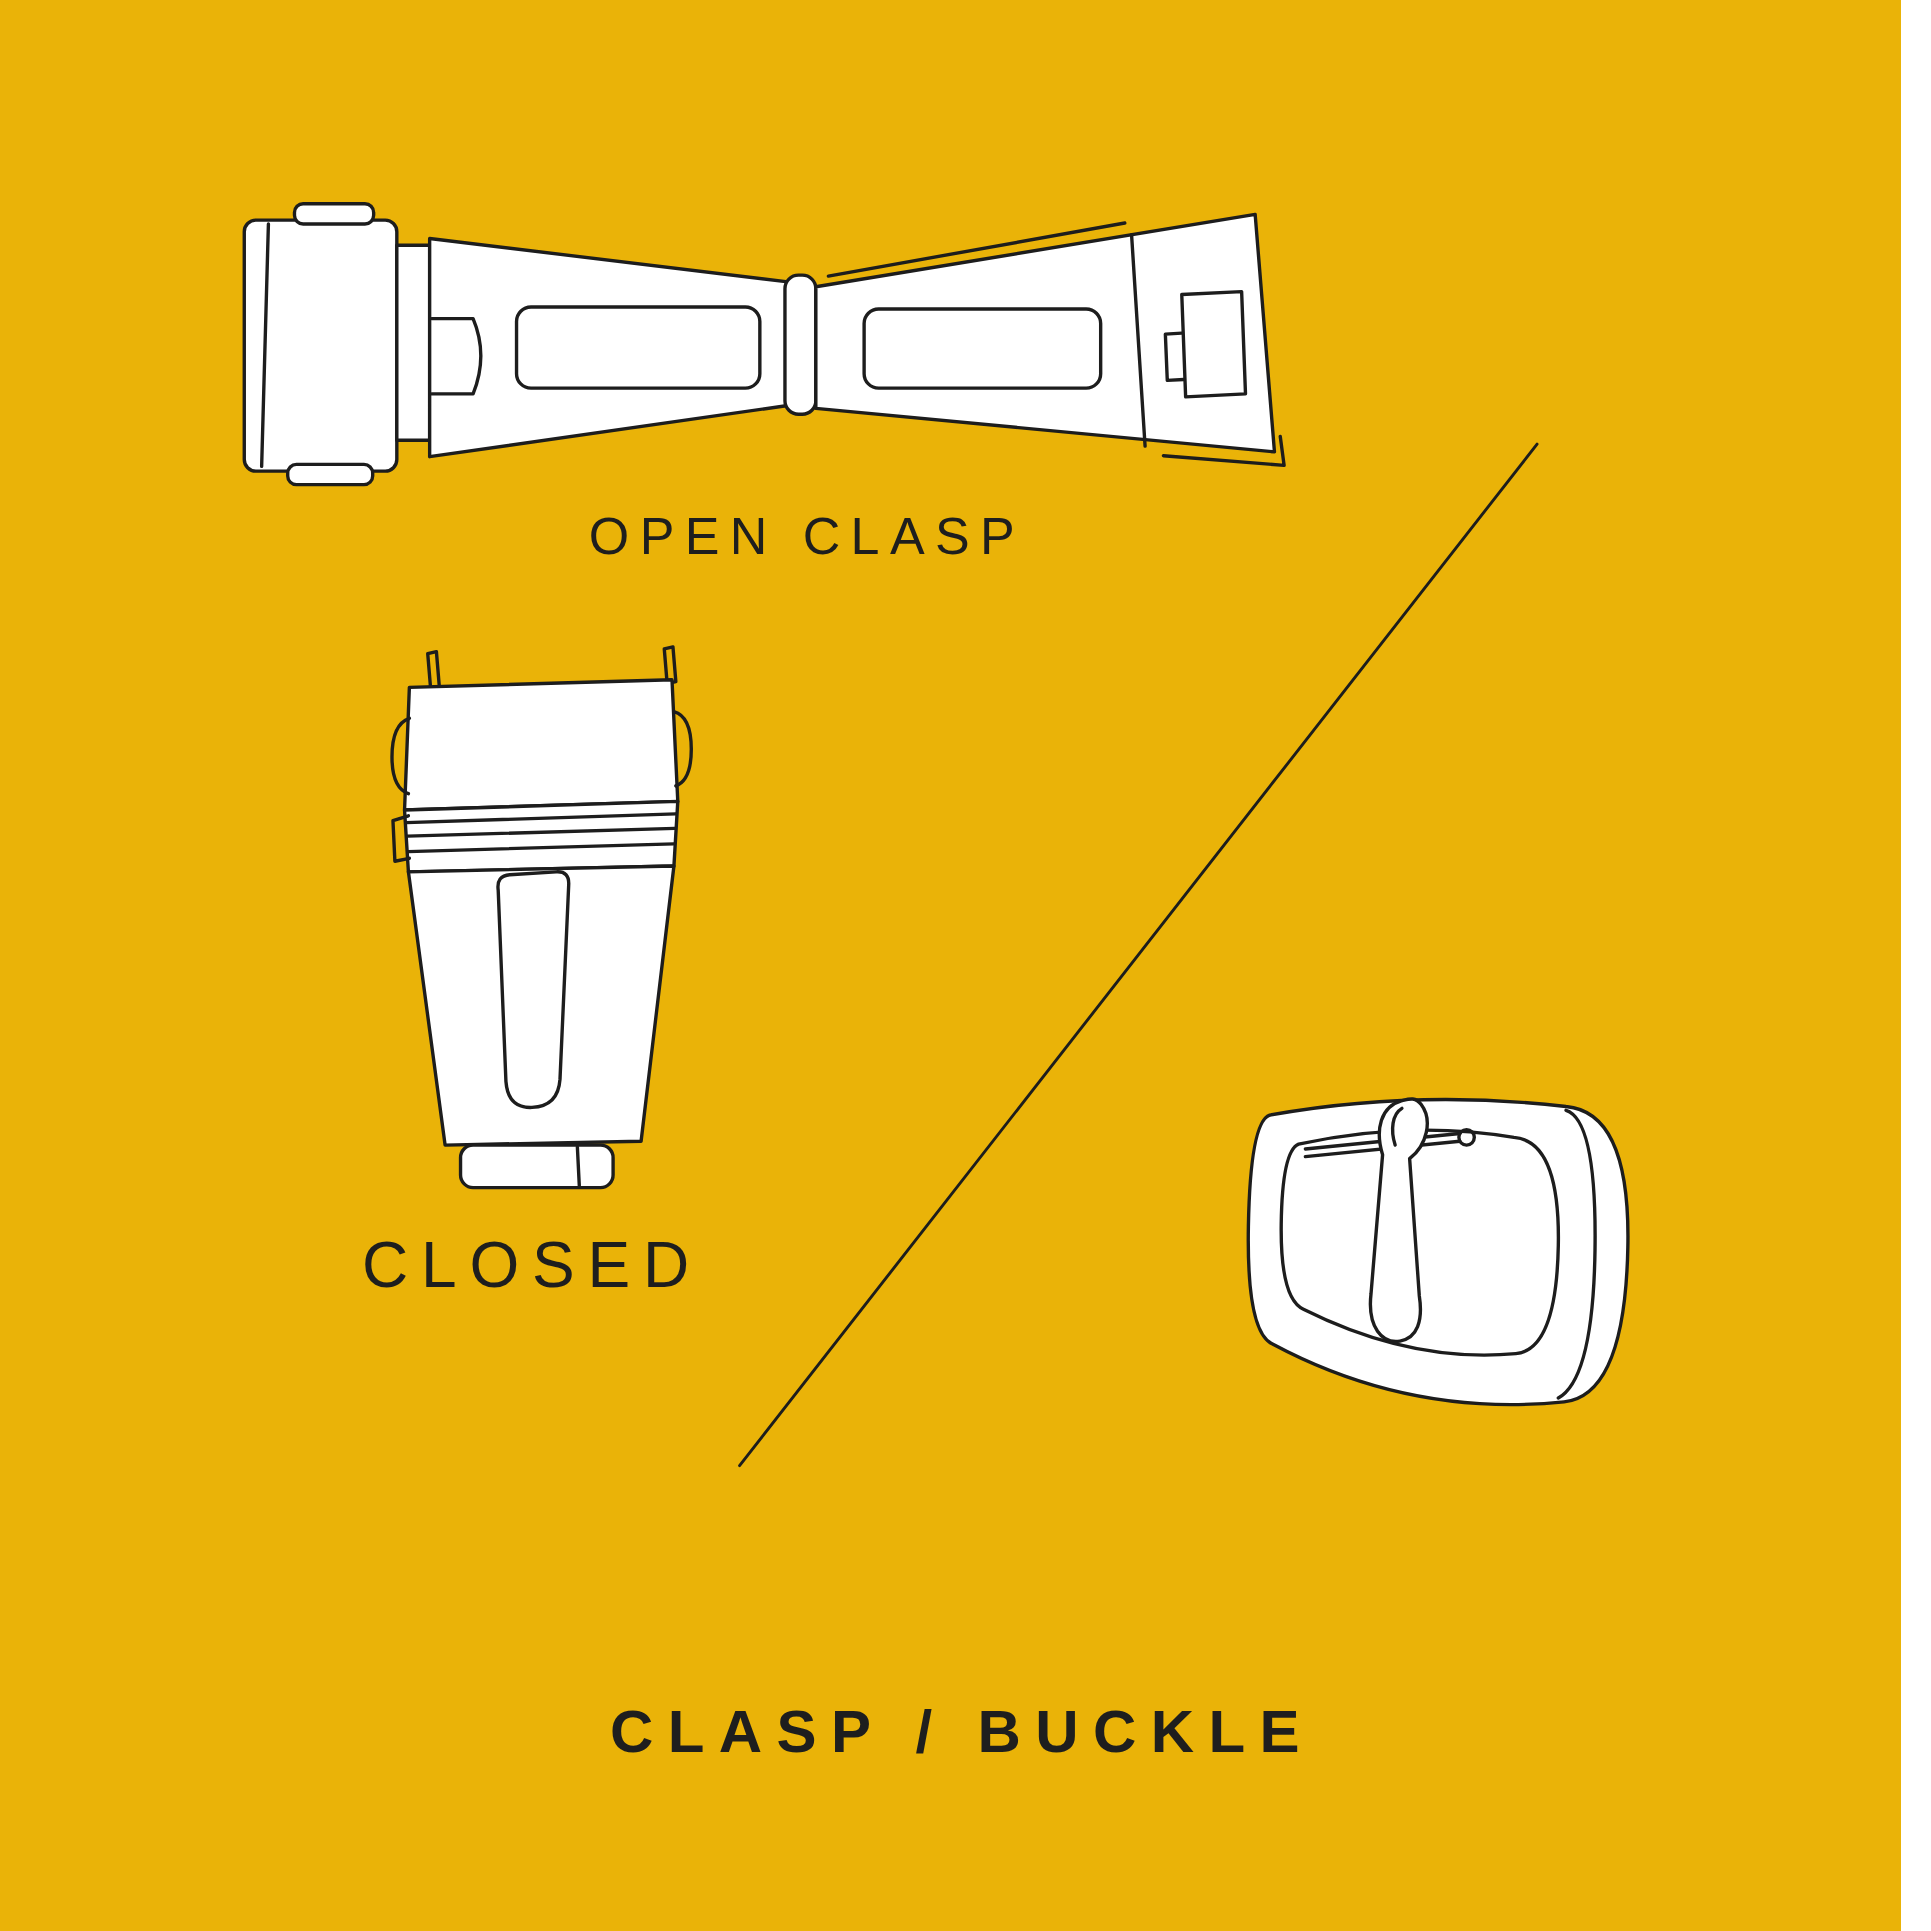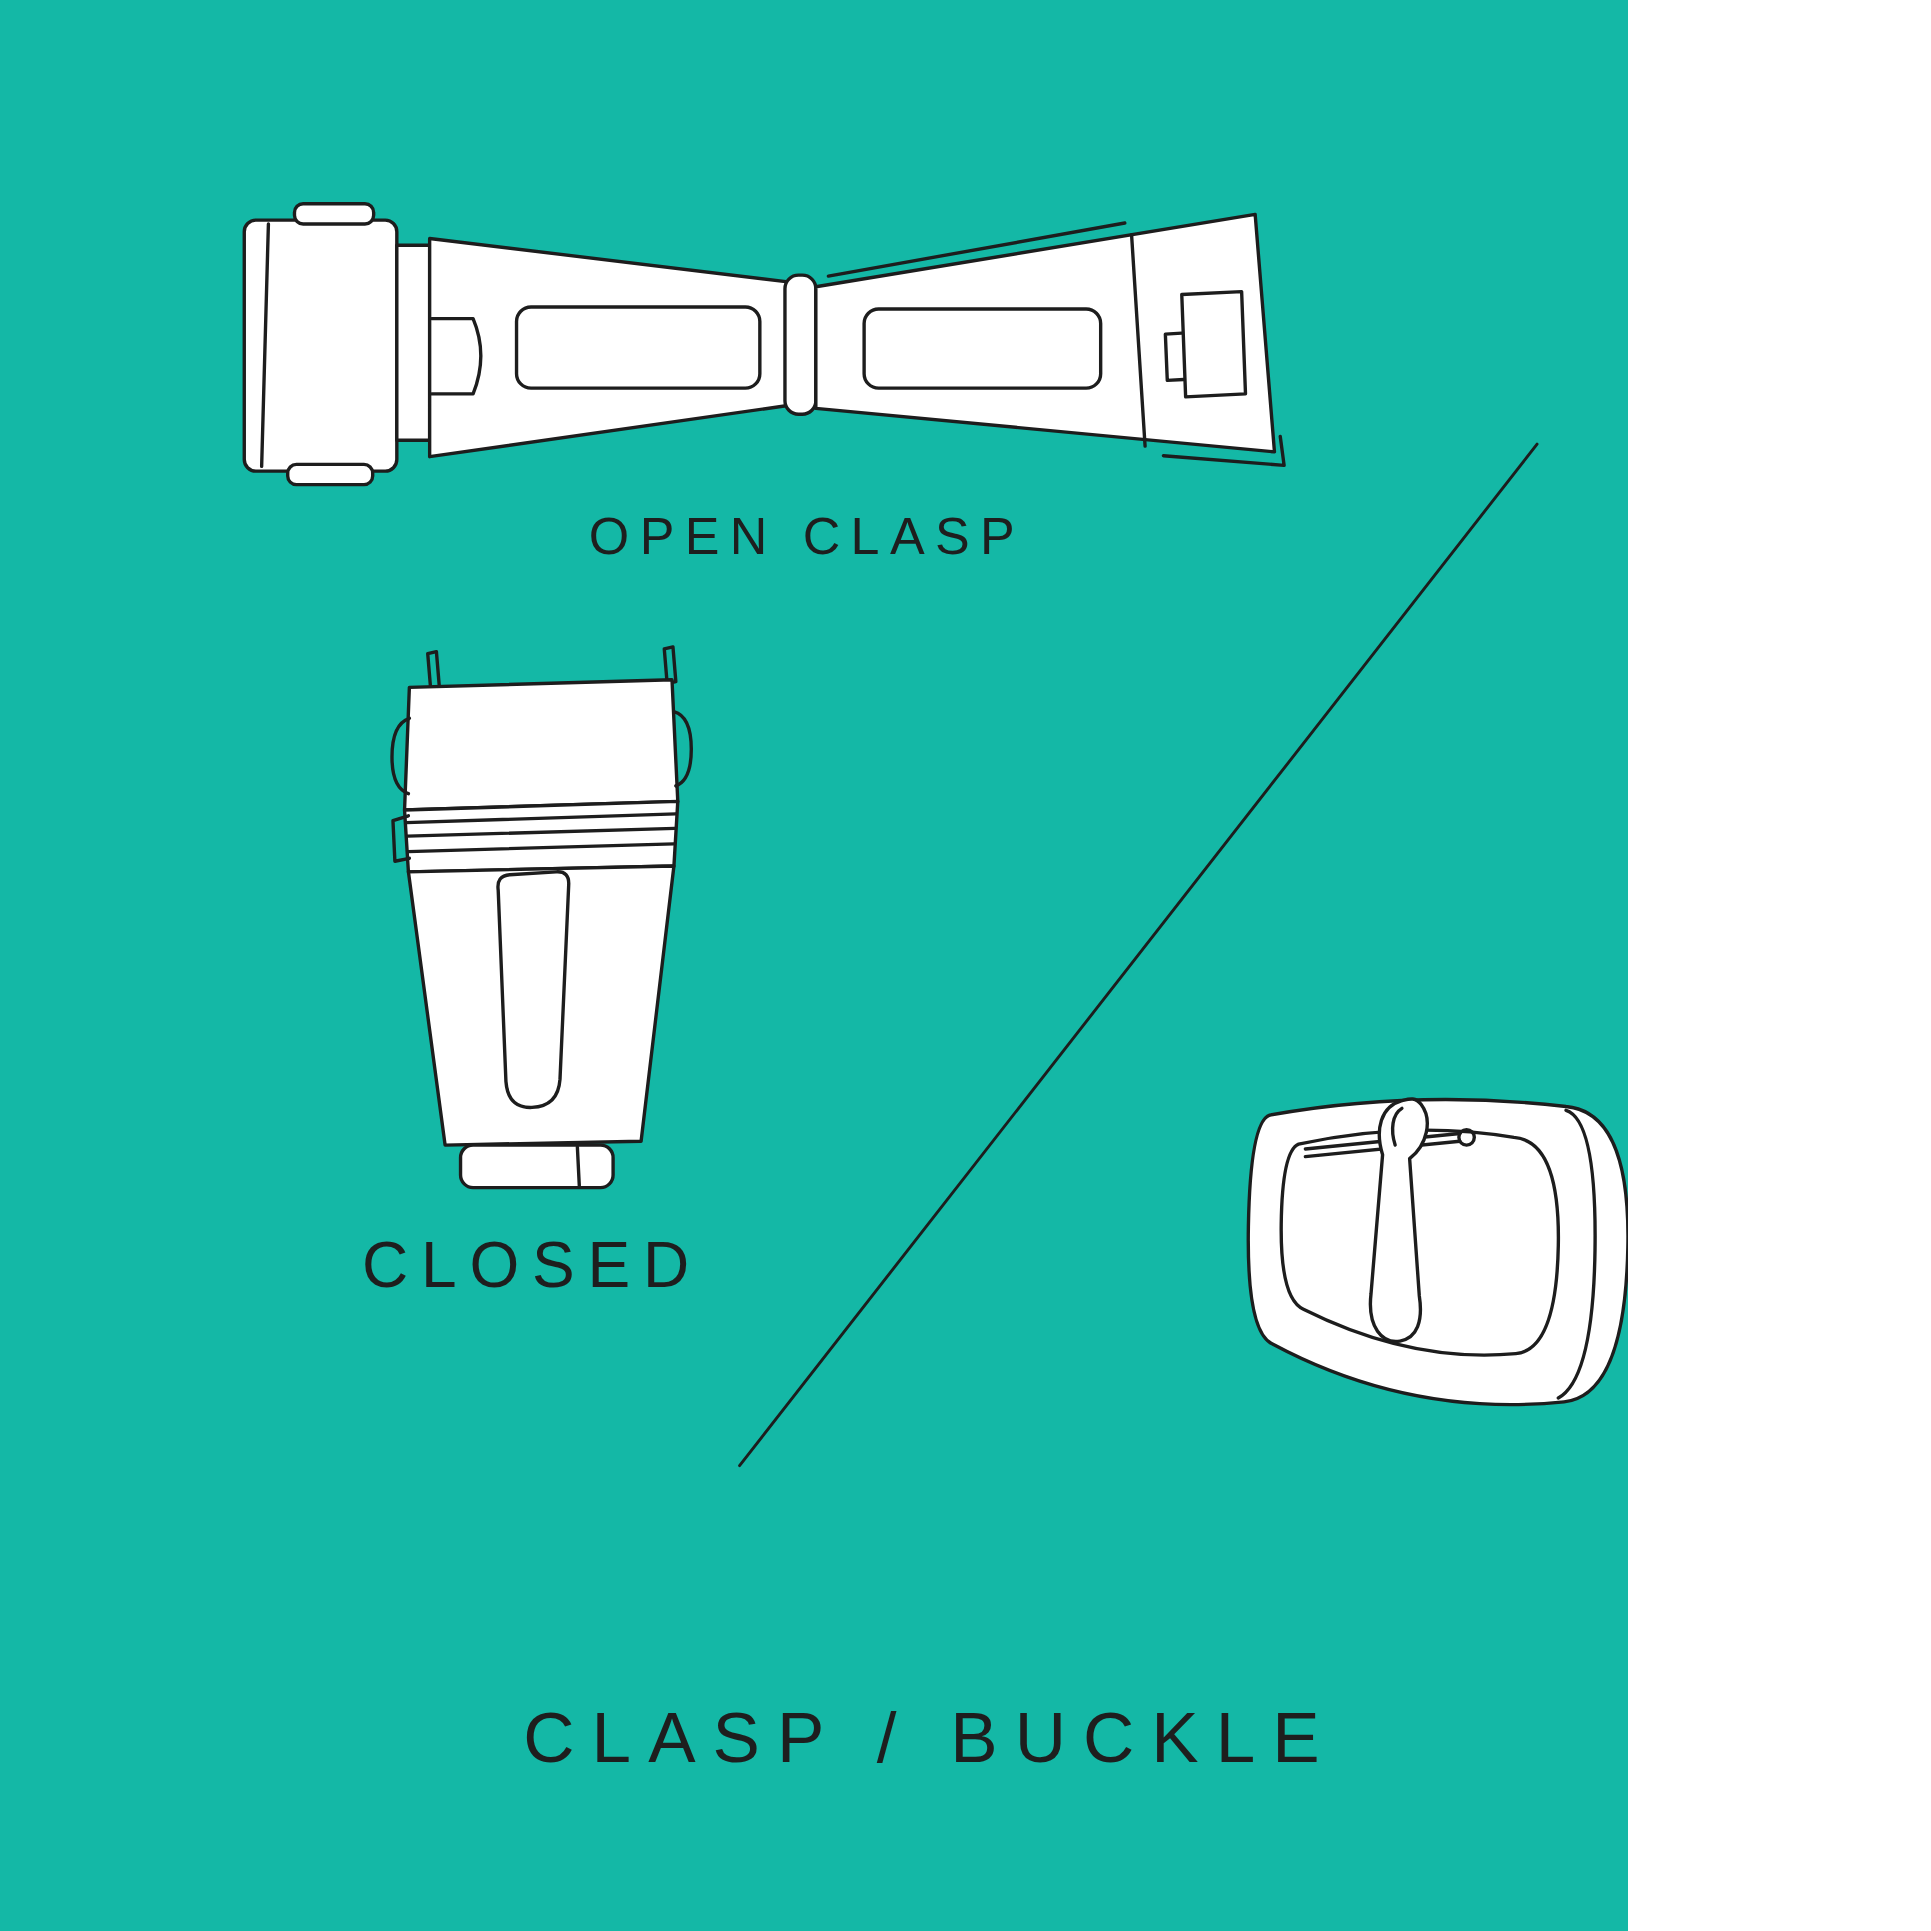--- a/index.html
+++ b/index.html
@@ -1,22 +1,22 @@
 <!DOCTYPE html>
 <html><head>
 <meta charset="utf-8">
 <style>
   html,body{margin:0;padding:0;background:#ffffff;}
   body{font-family:"Liberation Sans", sans-serif;}
-  .canvas{position:relative;width:1628px;height:1931px;background:#14b8a6;overflow:hidden;}
+  .canvas{position:relative;width:1901px;height:1931px;background:#eab308;overflow:hidden;}
   .art{position:absolute;left:0;top:0;width:1931px;height:1931px;}
   .label{position:absolute;transform:translateX(-50%);color:#1e1e1e;letter-spacing:.2em;white-space:nowrap;font-weight:400;}
   .label-open{left:807px;top:506px;font-size:52px;}
   .label-closed{left:532px;top:1228px;font-size:64px;}
-  .title{left:930px;top:1697px;font-size:71px;letter-spacing:.24em;font-weight:400;}
+  .title{left:962px;top:1697px;font-size:60px;letter-spacing:.24em;font-weight:700;}
 </style>
 </head>
 <body>
 
 <div class="canvas">
 
   <svg class="art" viewBox="0 0 2000 2000" xmlns="http://www.w3.org/2000/svg" fill="none" stroke="#1d1d1d" stroke-width="3.5" stroke-linecap="round" stroke-linejoin="round">
 
     <g>
 

